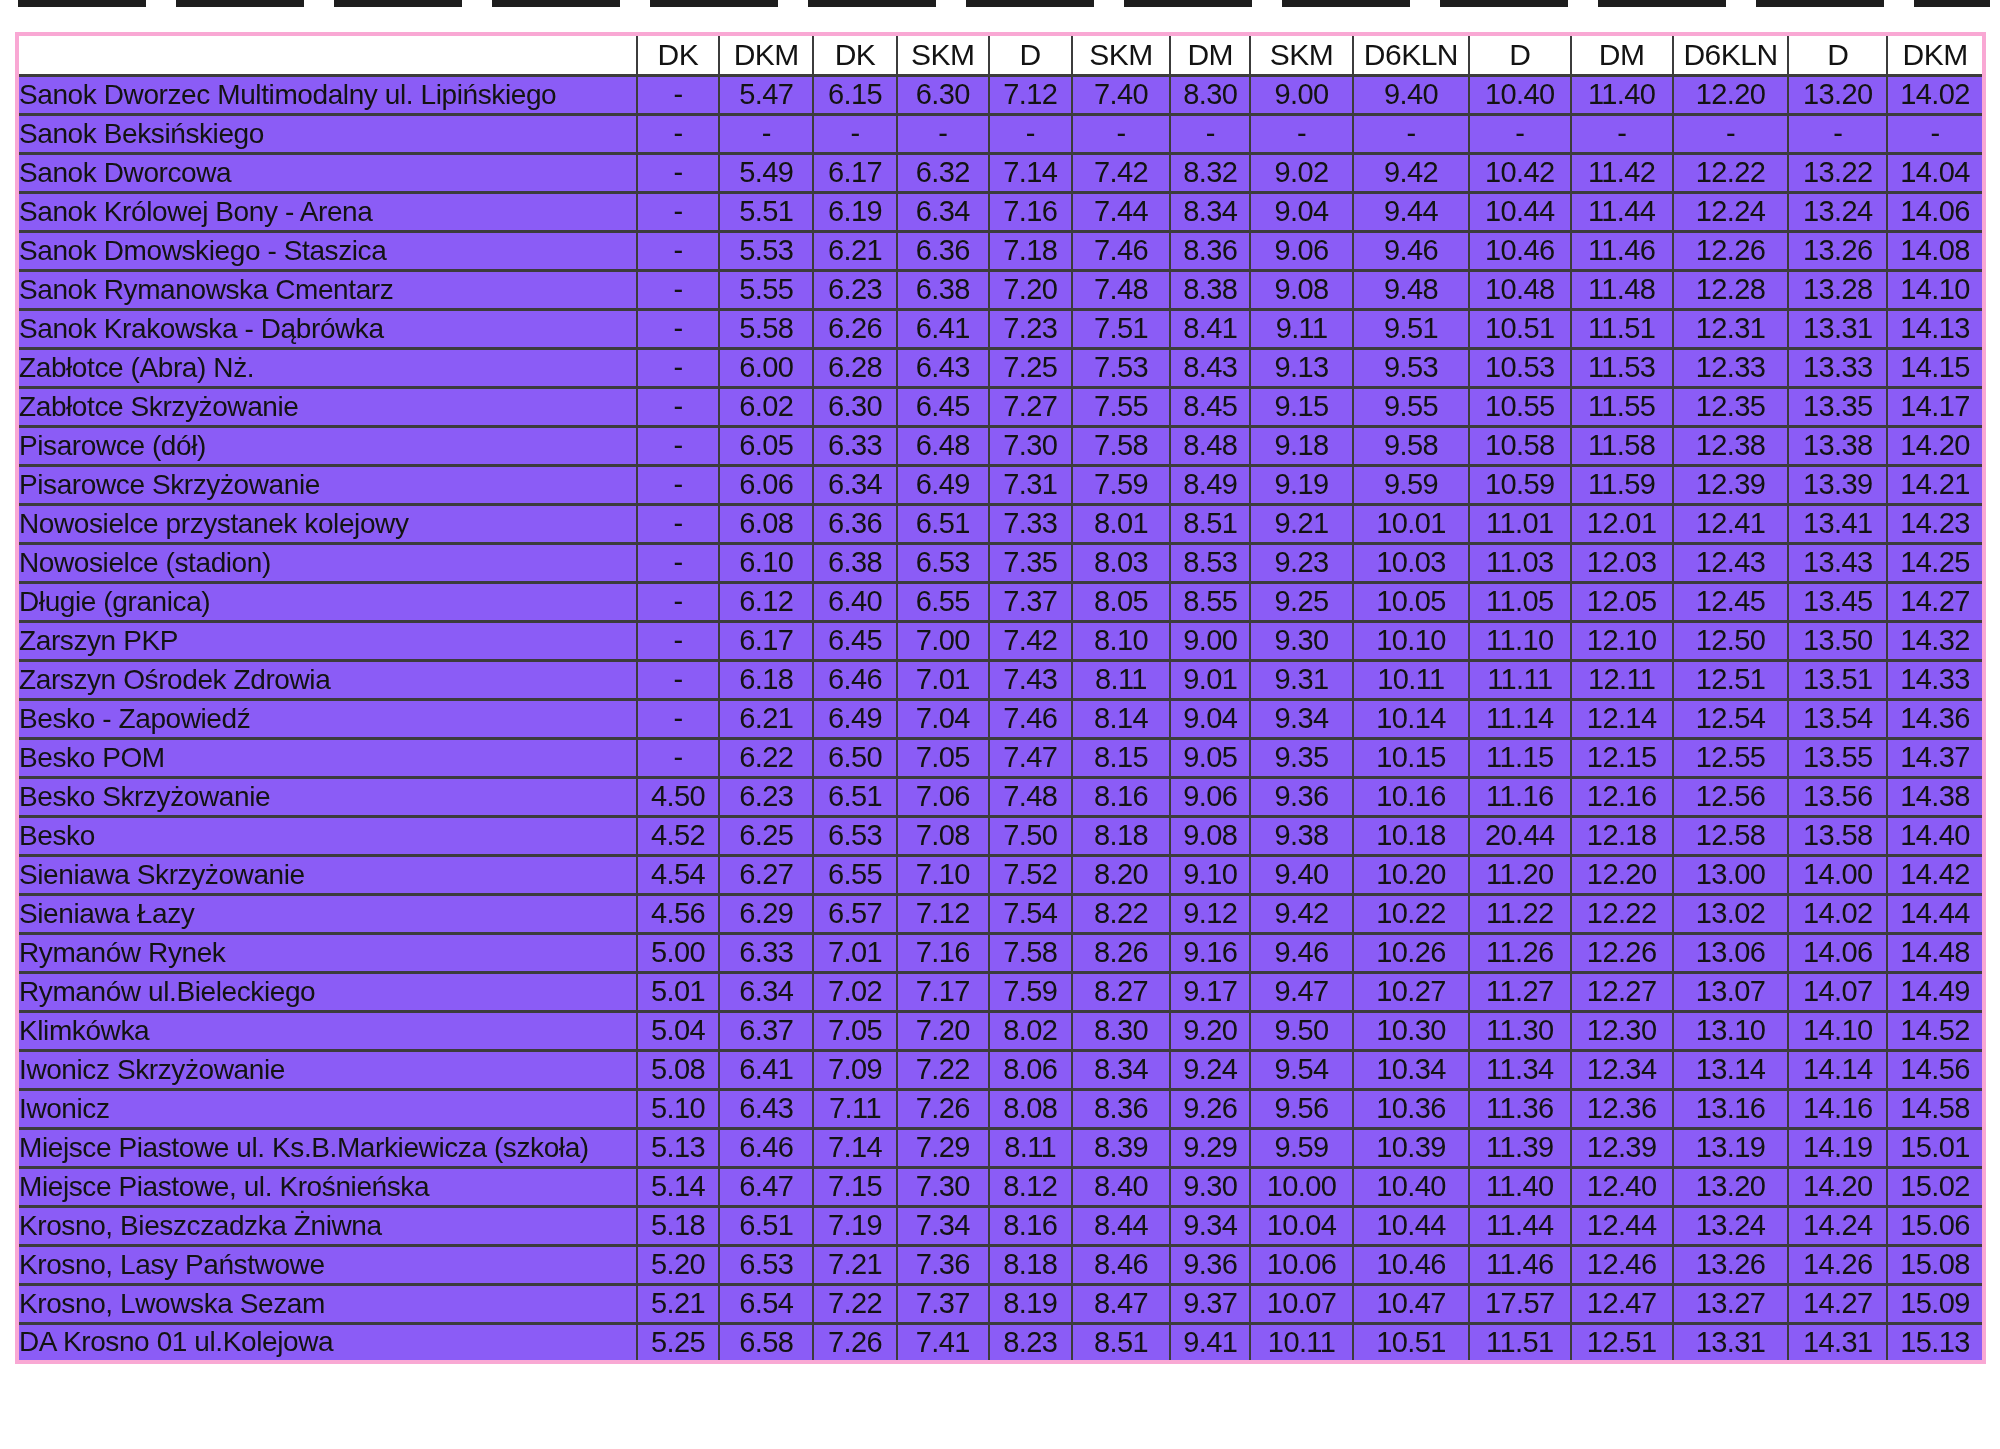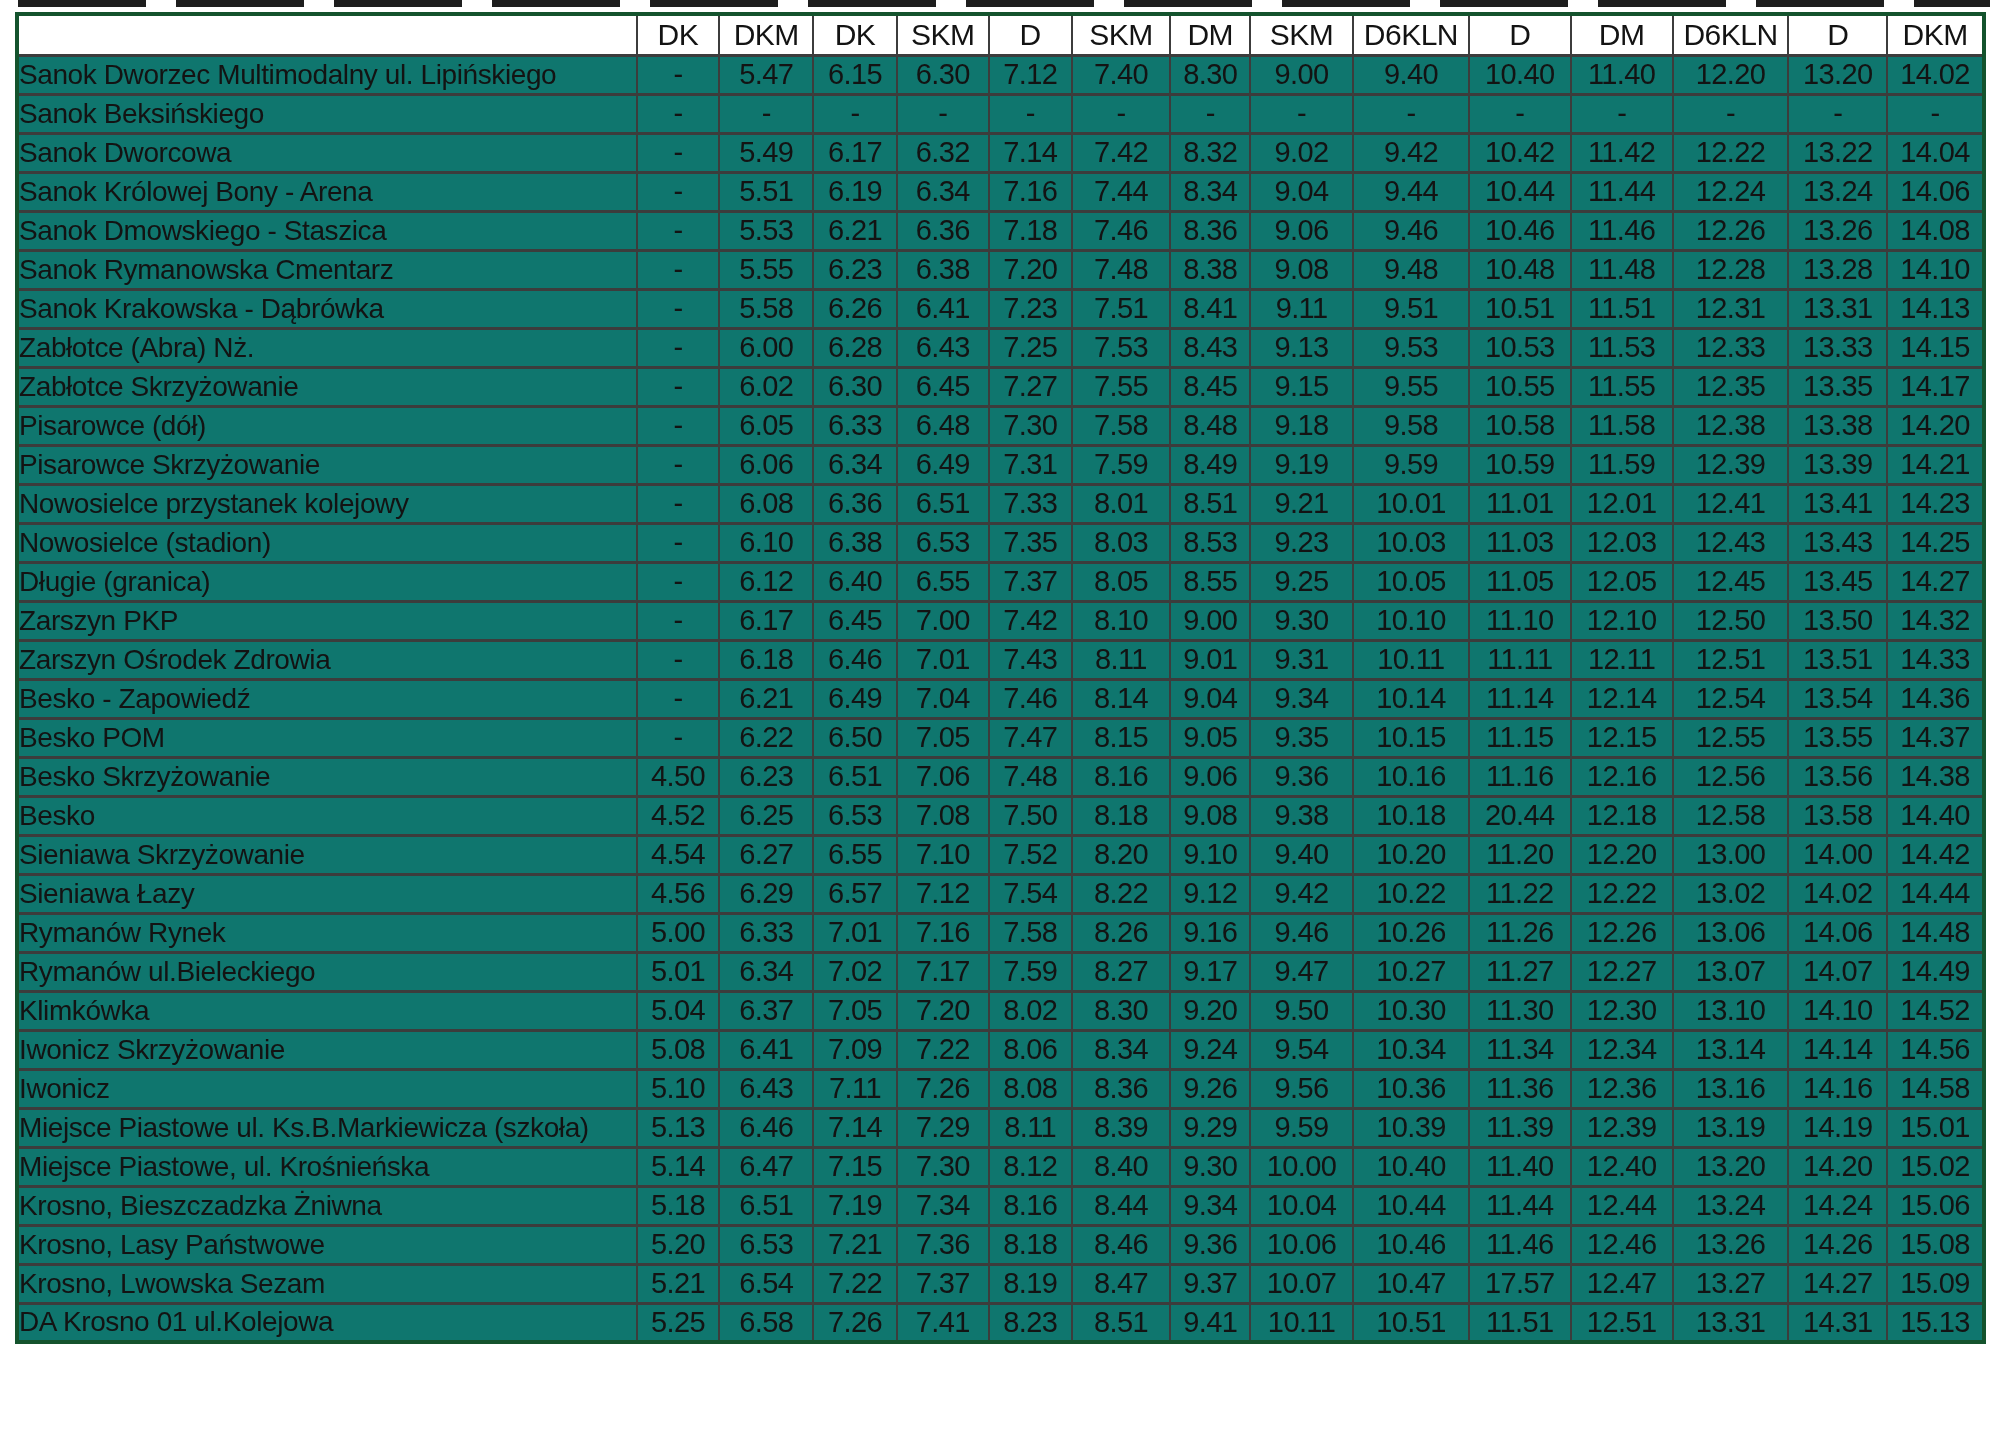--- a/index.html
+++ b/index.html
@@ -28,33 +28,34 @@
   .sheet {
     position: absolute;
     left: 15px;
     top: 12px;
     width: 1971px;
   }
   table.timetable {
     border-collapse: collapse;
     table-layout: fixed;
     width: 100%;
-    border: 4px solid #14532d;
+    border: 4px solid #f9a8d4;
+    margin-top: 20px;
   }
   table.timetable th,
   table.timetable td {
     border: 2px solid #3c3c3c;
     border-top-width: 3px;
     border-bottom-width: 3px;
     vertical-align: middle;
     padding: 0;
     overflow: hidden;
   }
   table.timetable thead tr { height: 41px; }
-  table.timetable tbody tr { height: 39px; background: #0f766e; }
+  table.timetable tbody tr { height: 39px; background: #8b5cf6; }
   th.col-head {
     font-size: 30px;
     font-weight: normal;
     text-align: center;
     letter-spacing: -0.5px;
     white-space: nowrap;
   }
   td.station {
     font-size: 28px;
     text-align: left;

